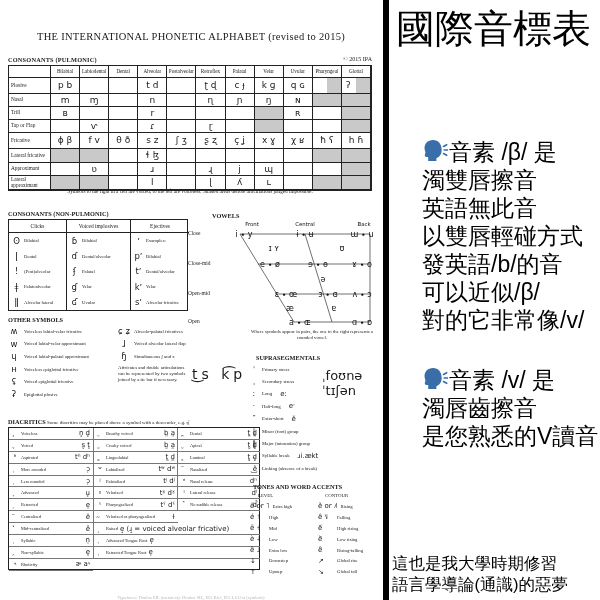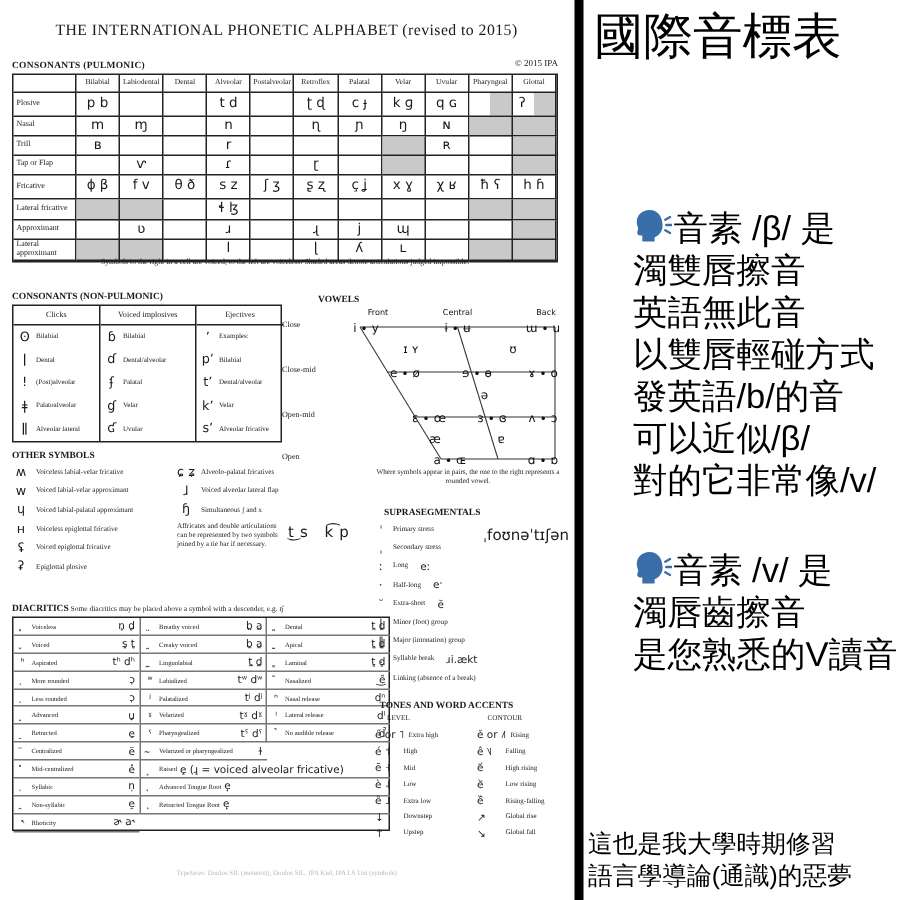--- a/index.html
+++ b/index.html
@@ -1,19 +1,19 @@
 <!DOCTYPE html>
 <html><head>
 <meta charset="utf-8">
 <style>
   html,body{margin:0;padding:0;background:#fff;}
   .page{position:relative;width:600px;height:600px;background:#fff;overflow:hidden;
         font-family:"Liberation Serif",serif;color:#1a1a1a;}
   
-  .chart-doc{position:absolute;left:0;top:0;width:382px;height:428px;background:#fff;}
+  .chart-doc{position:absolute;left:0;top:16px;width:382px;height:428px;background:#fff;}
   .abs{position:absolute;}
   #ipa-title{top:15px;left:0;width:382px;text-align:center;font-size:10.5px;letter-spacing:.3px;}
   #pulmonic-label{top:40px;left:8px;font-size:6.3px;font-weight:bold;letter-spacing:.2px;}
   #copyright{top:40px;right:10px;font-size:6px;}
   
   #pulmonic{top:49px;left:8px;width:364px;display:grid;
             grid-template-columns:42px repeat(11,1fr);
             grid-template-rows:12px 16px 13px 13px 13px 16px 14px 13px 14px;
             border:1px solid #222;box-sizing:border-box;background:#fff;}
   .pcell{border-right:.5px solid #222;border-bottom:.5px solid #222;display:flex;
@@ -37,21 +37,21 @@
   .npsym{font-family:"DejaVu Sans",sans-serif;font-size:8.5px;width:9px;text-align:center;}
   .nplab{font-size:4.7px;}
   
   #othersymbols-label{top:300px;left:8px;font-size:6.3px;font-weight:bold;}
   #othersymbols-left{top:309px;left:8px;width:108px;}
   #othersymbols-right{top:309px;left:118px;width:130px;}
   .ositem{height:12.6px;display:flex;align-items:center;gap:4px;}
   .ossym{font-family:"DejaVu Sans",sans-serif;font-size:8.5px;min-width:12px;text-align:center;}
   .oslab{font-size:4.8px;}
   #affricates-note{top:349px;left:118px;width:72px;font-size:4.8px;line-height:1.25;}
-  #tiebar-examples{top:350px;left:192px;font-family:"DejaVu Sans",sans-serif;font-size:10px;letter-spacing:4px;}
+  #tiebar-examples{top:350px;left:192px;font-family:"DejaVu Sans",sans-serif;font-size:14px;letter-spacing:4px;}
   
   #diacritics-hdr{top:402px;left:8px;width:300px;font-size:5px;}
   #diacritics-hdr b{font-size:6.3px;}
   #diacritics{top:411px;left:8px;width:252px;height:143px;border:1px solid #222;box-sizing:border-box;background:#fff;}
   .dcol{position:absolute;top:0;}
   .drow{height:11.9px;display:flex;align-items:center;gap:2px;border-bottom:.5px solid #777;
         box-sizing:border-box;padding-left:2px;background:transparent;}
   .dmark{font-family:"DejaVu Sans",sans-serif;font-size:6.5px;width:8px;text-align:center;flex:none;}
   .dlab{font-size:4.4px;flex:none;}
   .dex{font-family:"DejaVu Sans",sans-serif;font-size:7px;flex:none;margin-left:auto;margin-right:3px;white-space:nowrap;}
@@ -60,36 +60,36 @@
   #vowels-label{top:196px;left:212px;font-size:6.3px;font-weight:bold;}
   #vowel-levels div{position:absolute;left:188px;width:40px;font-size:5.4px;}
   #vowels-svg{top:202px;left:228px;}
   
   #supraseg-label{top:338px;left:256px;font-size:6.3px;font-weight:bold;}
   #supraseg{top:347px;left:250px;width:130px;}
   .ssitem{height:12.4px;display:flex;align-items:center;gap:4px;}
   .ssmark{font-family:"DejaVu Sans",sans-serif;font-size:7.5px;width:8px;text-align:center;flex:none;}
   .sslab{font-size:4.8px;flex:none;}
   .ssex{font-family:"DejaVu Sans",sans-serif;font-size:7px;margin-left:4px;}
-  #supraseg-example{position:absolute;top:5px;left:72px;font-family:"DejaVu Sans",sans-serif;font-size:10px;}
+  #supraseg-example{position:absolute;top:5px;left:72px;font-family:"DejaVu Sans",sans-serif;font-size:13px;}
   
   #tones-label{top:467px;left:253px;font-size:6.3px;font-weight:bold;}
   #tones-level-hdr{top:477px;left:258px;font-size:4.8px;}
   #tones-contour-hdr{top:477px;left:325px;font-size:4.8px;}
   #tones-level{top:485px;left:250px;width:66px;}
   #tones-contour{top:485px;left:318px;width:62px;}
   .tnitem{height:10.9px;display:flex;align-items:center;gap:3px;}
   .tnmark{font-family:"DejaVu Sans",sans-serif;font-size:7px;min-width:16px;text-align:left;white-space:nowrap;}
   .tnlab{font-size:4.7px;}
   #typeface-note{top:579px;left:0;width:382px;text-align:center;font-size:4.6px;color:#b8b8b8;}
   
   #divider{position:absolute;left:383px;top:0;width:6px;height:600px;background:#000;}
   .right-panel{position:absolute;left:392px;top:0;width:208px;height:600px;background:#fff;
                font-family:"Liberation Sans",sans-serif;color:#000;}
-  #rp-title{position:absolute;top:2px;left:4px;font-size:33px;letter-spacing:0px;white-space:nowrap;}
+  #rp-title{position:absolute;top:2px;left:4px;font-size:39px;letter-spacing:0px;white-space:nowrap;}
   .rp-section{position:absolute;left:4px;width:202px;font-size:23px;line-height:28px;}
   #rp-section-0{top:138px;}
   #rp-section-1{top:366px;}
   .rp-line{white-space:nowrap;margin-left:26px;}
   .speech-icon{display:inline-block;vertical-align:-4px;margin-right:1px;}
   #rp-footer{position:absolute;top:553px;left:0;width:208px;text-align:left;
              font-size:16.5px;line-height:21px;}
 </style>
 </head>
 <body>

